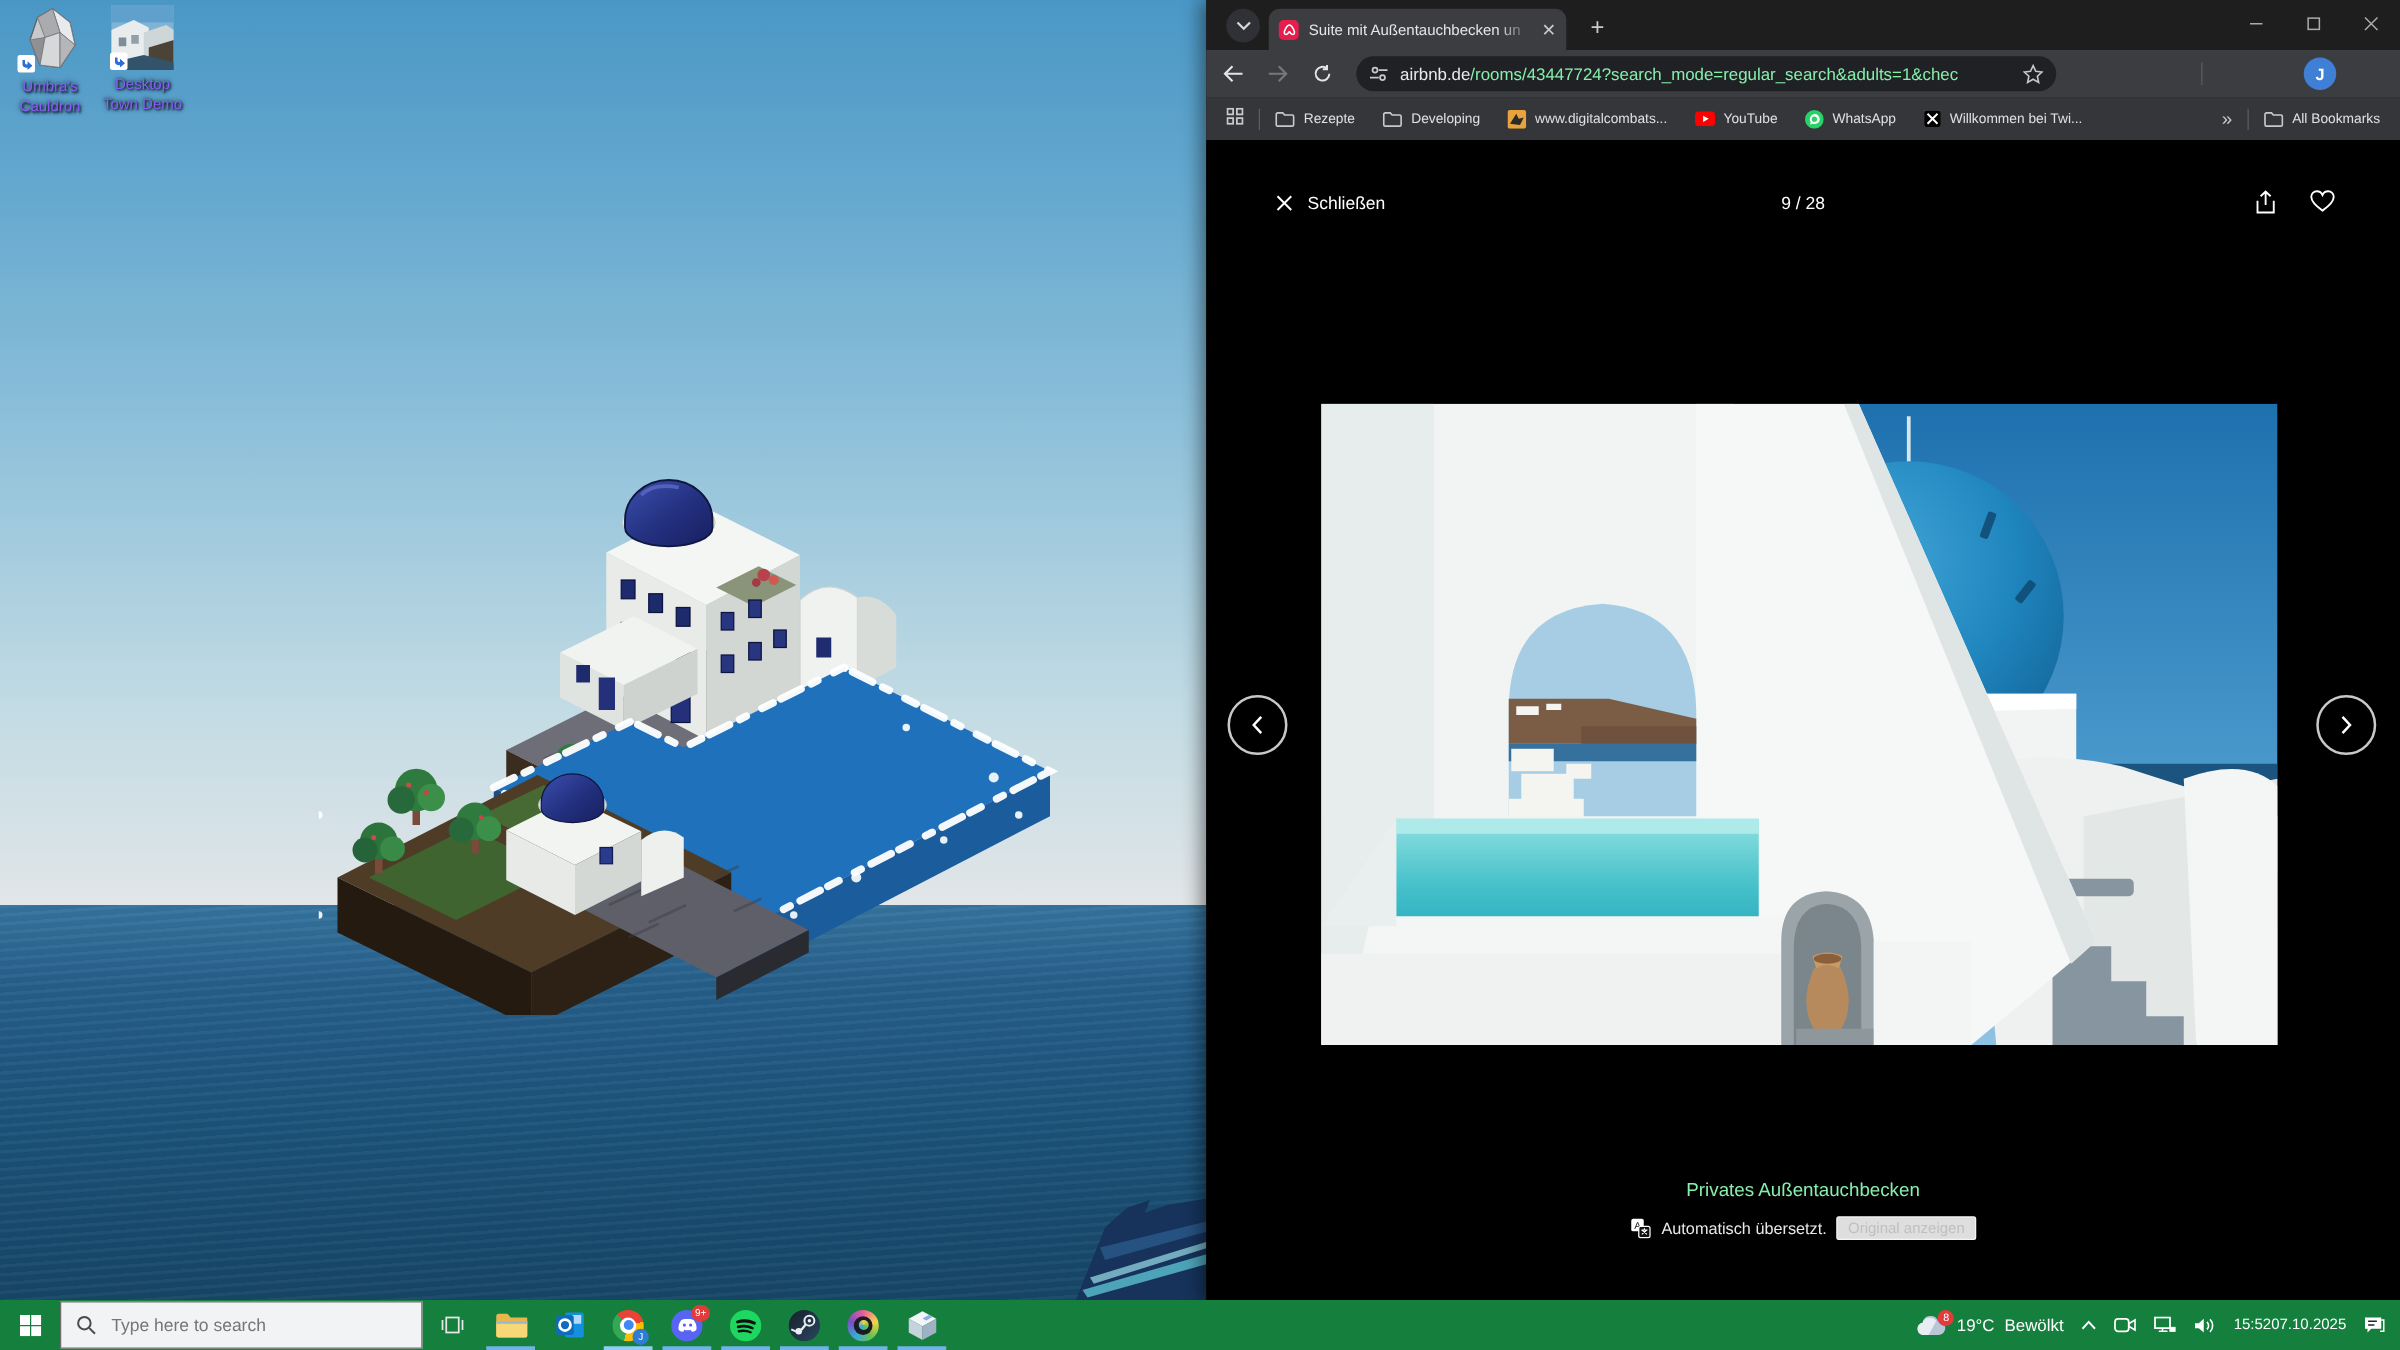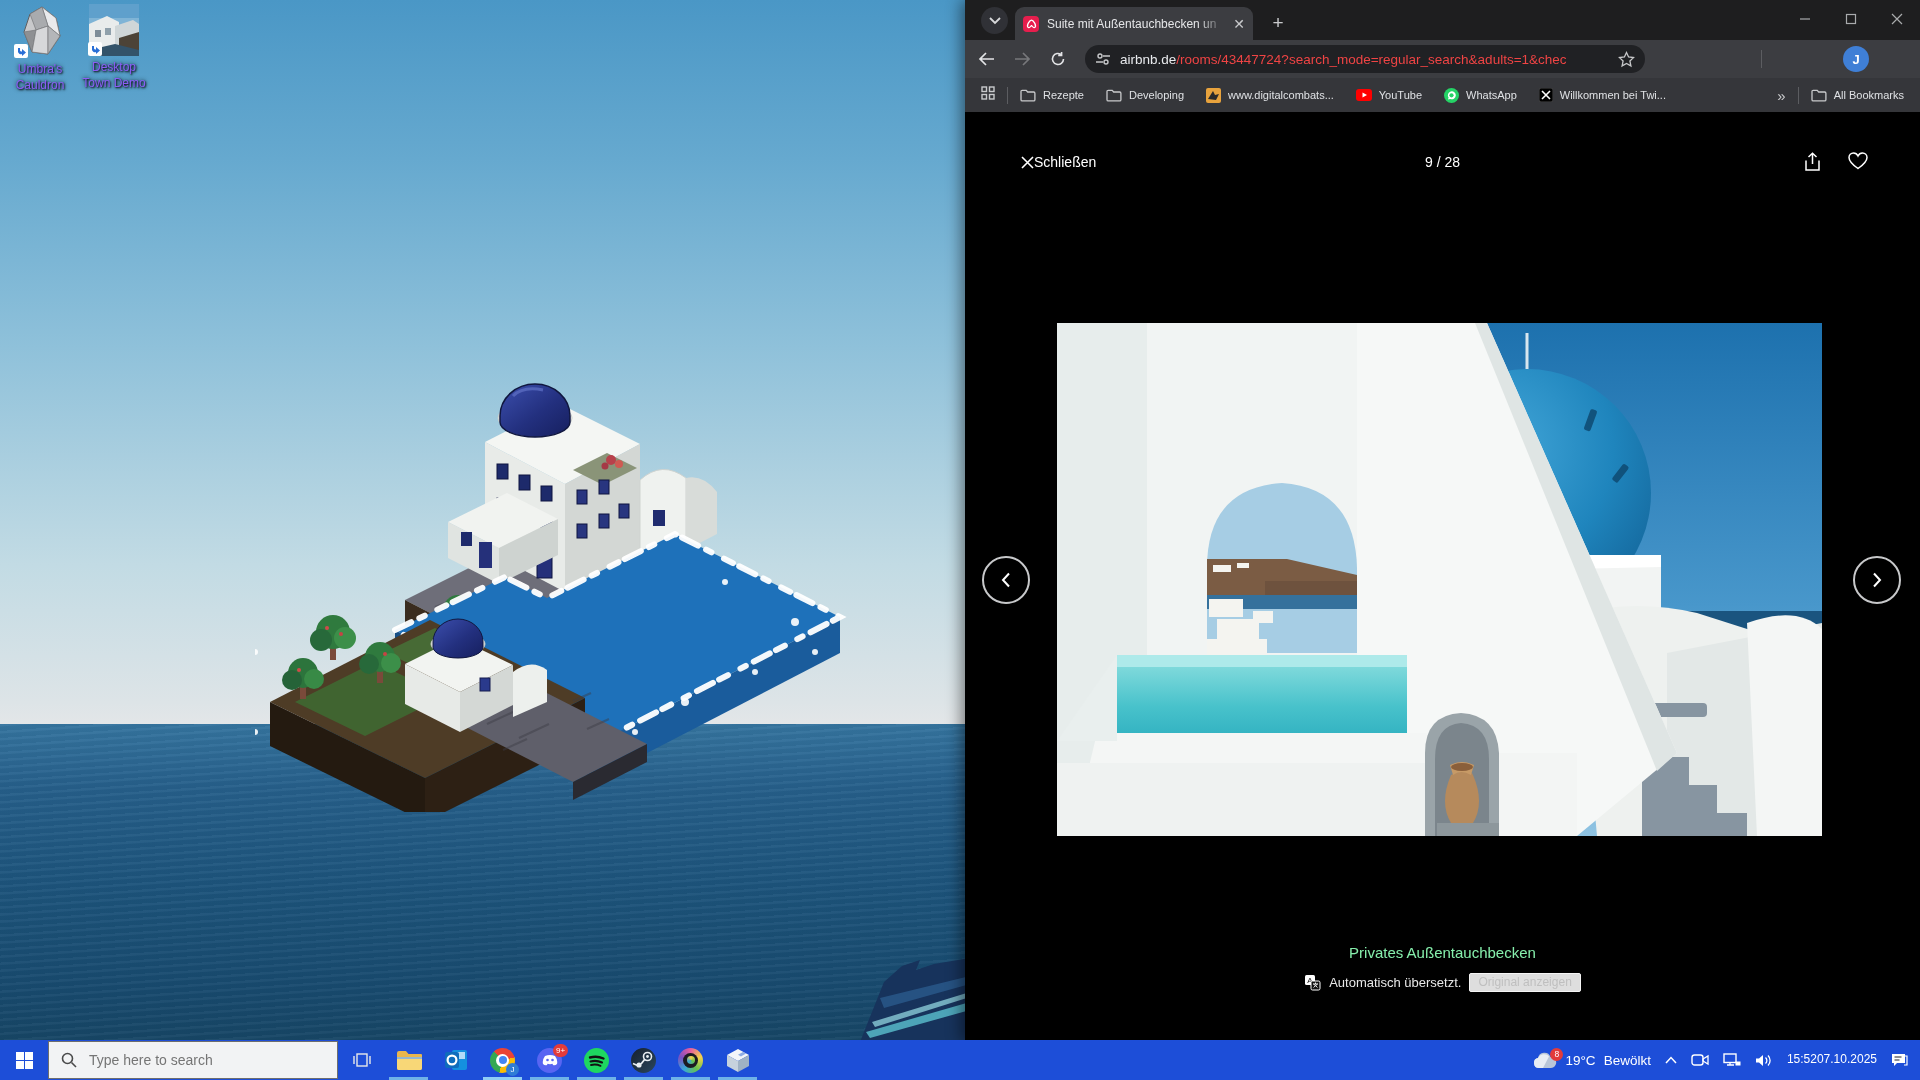--- a/index.html
+++ b/index.html
@@ -36,41 +36,41 @@
        display:flex;align-items:center;justify-content:center;border-radius:50%;}
   .wcontrols{position:absolute;right:0;top:0;height:38px;display:flex;}
   .wbtn{width:46px;height:38px;display:flex;align-items:center;justify-content:center;color:#a9abad;}
   .toolbar{position:absolute;left:0;top:40px;width:100%;height:38px;background:#3c3d41;display:flex;align-items:center;}
   .navbtn{width:30px;height:30px;margin-left:6px;display:flex;align-items:center;justify-content:center;
        color:#e3e4e6;font-size:17px;border-radius:50%;}
   .navbtn.dis{color:#77787b;}
   .omni{position:absolute;left:120px;top:5px;width:560px;height:28px;background:#202124;border-radius:14px;
        display:flex;align-items:center;padding:0 10px;box-sizing:border-box;overflow:hidden;}
   .omni .urltxt{font-size:13.5px;white-space:nowrap;overflow:hidden;margin-left:9px;flex:1 1 auto;}
-  .omni .dom{color:#e8eaed;} .omni .pth{color:#ef4444;}
+  .omni .dom{color:#e8eaed;} .omni .pth{color:#86efac;}
   .tbico{position:absolute;top:44px;width:30px;height:30px;display:flex;align-items:center;justify-content:center;}
   .bookbar{position:absolute;left:0;top:78px;width:100%;height:34px;background:#35363a;display:flex;align-items:center;}
   .bm{display:flex;align-items:center;gap:7px;color:#dfe1e4;font-size:11px;margin-right:22px;white-space:nowrap;}
   .vsep{width:1px;height:17px;background:#5c5d61;margin:0 12px;}
   
   .gallery{position:absolute;left:0;top:112px;width:955px;height:930px;background:#000;}
   .ghead{position:absolute;left:0;top:28px;width:100%;height:44px;display:flex;align-items:center;color:#fff;}
-  .gclose{display:flex;align-items:center;gap:0;margin-left:56px;font-size:14px;}
+  .gclose{display:flex;align-items:center;gap:12px;margin-left:56px;font-size:14px;}
   .gcount{position:absolute;left:0;width:100%;text-align:center;font-size:14px;}
   .gacts{margin-left:auto;margin-right:52px;display:flex;gap:26px;z-index:2;}
   .gphoto{position:absolute;left:92px;top:211px;width:765px;height:513px;background:#0a0a0a;}
   .gnav{position:absolute;width:44px;height:44px;border:2px solid #c7c8ca;border-radius:50%;
         display:flex;align-items:center;justify-content:center;background:rgba(0,0,0,.15);}
   .gcap{position:absolute;left:0;top:832px;width:100%;text-align:center;color:#86efac;font-size:15px;}
   .gtrans{position:absolute;left:0;top:861px;width:100%;display:flex;align-items:center;justify-content:center;gap:8px;
         color:#e8e8e8;font-size:13px;}
   .origbox{background:#dedede;border:1px solid #f5f5f5;border-radius:2px;padding:1px 8px 2px;
         color:#bfbfbf;font-size:12px;}
   
-  #taskbar{position:absolute;left:0;top:1040px;width:1920px;height:40px;background:#1d4ed8;display:flex;
+  #taskbar{position:absolute;left:0;top:1040px;width:1920px;height:40px;background:#15803d;display:flex;
         align-items:center;z-index:50;}
   .tb-start{width:48px;height:40px;display:flex;align-items:center;justify-content:center;}
   .tb-search{width:290px;height:38px;background:#f2f3f4;border:1px solid #6e6e6e;box-sizing:border-box;
         display:flex;align-items:center;gap:10px;padding:0 0 0 12px;}
   .tb-search input{border:none;outline:none;background:transparent;font-size:14px;color:#444;width:230px;
         font-family:"Liberation Sans",sans-serif;}
   .slot{position:relative;width:47px;height:40px;display:flex;align-items:center;justify-content:center;}
   .slot .run{position:absolute;bottom:0;left:4px;right:4px;height:3px;background:#6fb3e8;}
   .tray{margin-left:auto;display:flex;align-items:center;height:40px;color:#fff;}
   .tray .titem{display:flex;align-items:center;justify-content:center;height:40px;padding:0 7px;}

